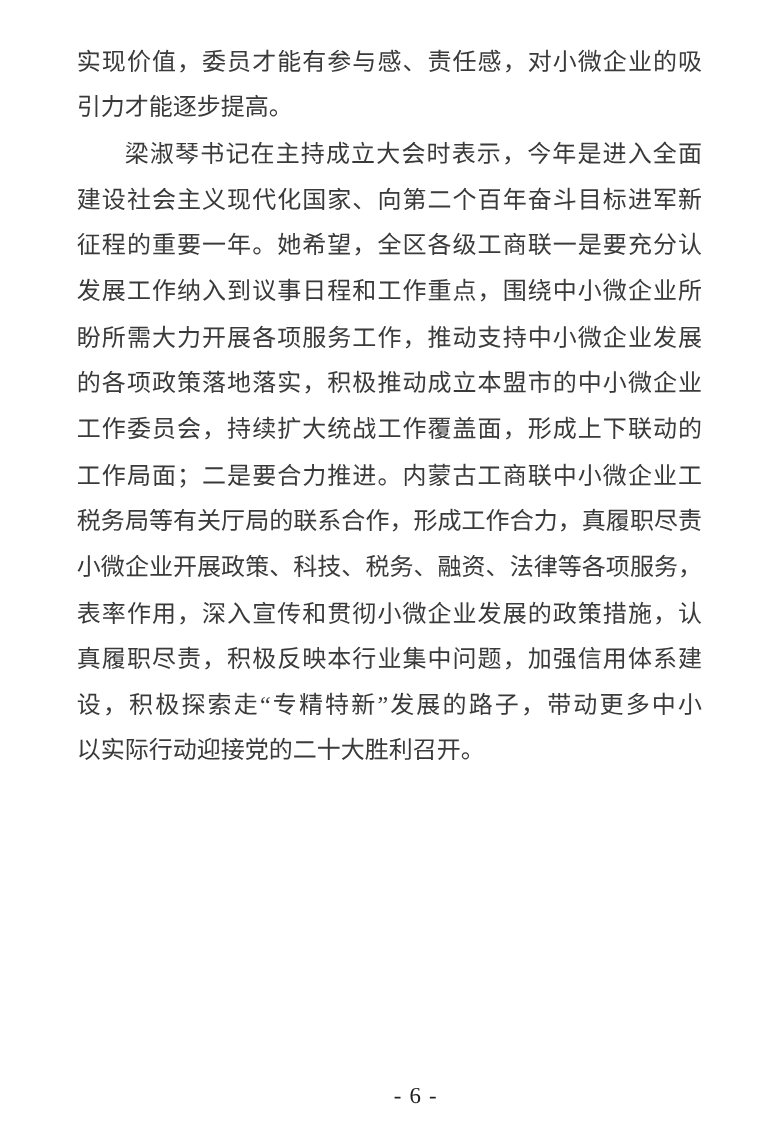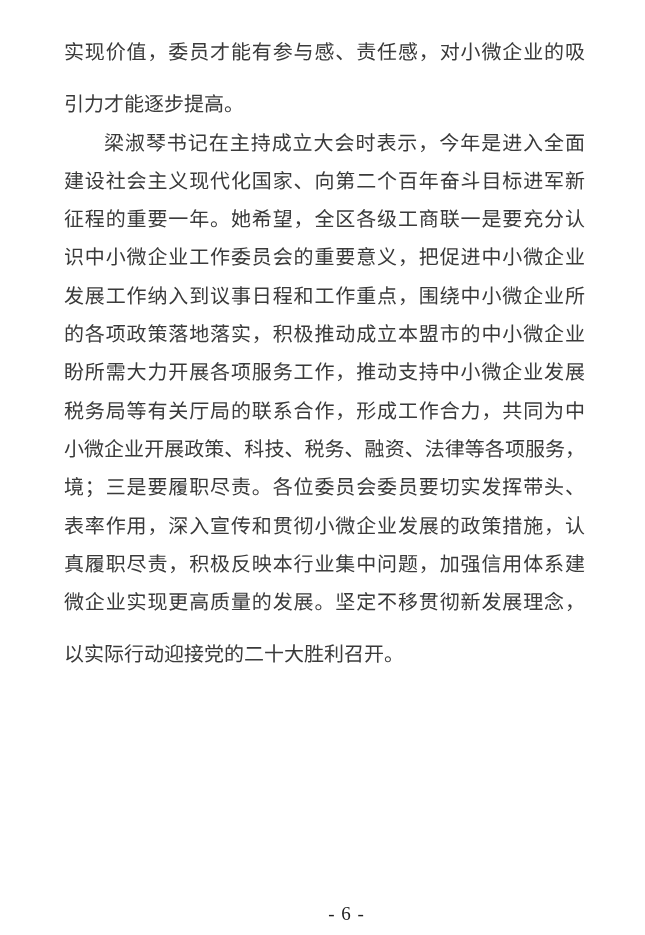--- a/index.html
+++ b/index.html
@@ -26,21 +26,20 @@
   }
   .line {
     height: 38.3px;
     line-height: 38.3px;
     text-align: justify;
     text-align-last: justify;
     overflow: hidden;
   }
   .line.para-end {
     text-align-last: left;
-    margin-top: 14px;
   }
   .line.indent {
     text-indent: 40px;
   }
   .footer {
     position: absolute;
     left: 0;
     right: 0;
     top: 899px;
     height: 30px;
@@ -54,26 +53,26 @@
 </head>
 <body>
 
 <div class="page">
   <div class="text-block" id="text-block" style="color: rgb(58, 58, 58);">
       <div class="line">实现价值，委员才能有参与感、责任感，对小微企业的吸</div>
       <div class="line para-end">引力才能逐步提高。</div>
       <div class="line indent">梁淑琴书记在主持成立大会时表示，今年是进入全面</div>
       <div class="line">建设社会主义现代化国家、向第二个百年奋斗目标进军新</div>
       <div class="line">征程的重要一年。她希望，全区各级工商联一是要充分认</div>
-      <div class="line">识中小微企业工作委员会的重要意义，把促进中小微企业</div>
       <div class="line">发展工作纳入到议事日程和工作重点，围绕中小微企业所</div>
+      <div class="line">盼所需大力开展各项服务工作，推动支持中小微企业发展</div>
       <div class="line">的各项政策落地落实，积极推动成立本盟市的中小微企业</div>
-      <div class="line">盼所需大力开展各项服务工作，推动支持中小微企业发展</div>
-      <div class="line">税务局等有关厅局的联系合作，形成工作合力，共同为中</div>
+      <div class="line">工作委员会，持续扩大统战工作覆盖面，形成上下联动的</div>
+      <div class="line">工作局面；二是要合力推进。内蒙古工商联中小微企业工</div>
+      <div class="line">税务局等有关厅局的联系合作，形成工作合力，真履职尽责</div>
       <div class="line">小微企业开展政策、科技、税务、融资、法律等各项服务，</div>
-      <div class="line">境；三是要履职尽责。各位委员会委员要切实发挥带头、</div>
       <div class="line">表率作用，深入宣传和贯彻小微企业发展的政策措施，认</div>
       <div class="line">真履职尽责，积极反映本行业集中问题，加强信用体系建</div>
-      <div class="line">微企业实现更高质量的发展。坚定不移贯彻新发展理念，</div>
+      <div class="line">设，积极探索走“专精特新”发展的路子，带动更多中小</div>
       <div class="line para-end">以实际行动迎接党的二十大胜利召开。</div>
     </div>
   <div class="footer">- 6 -</div>
 </div>
 
 </body></html>

